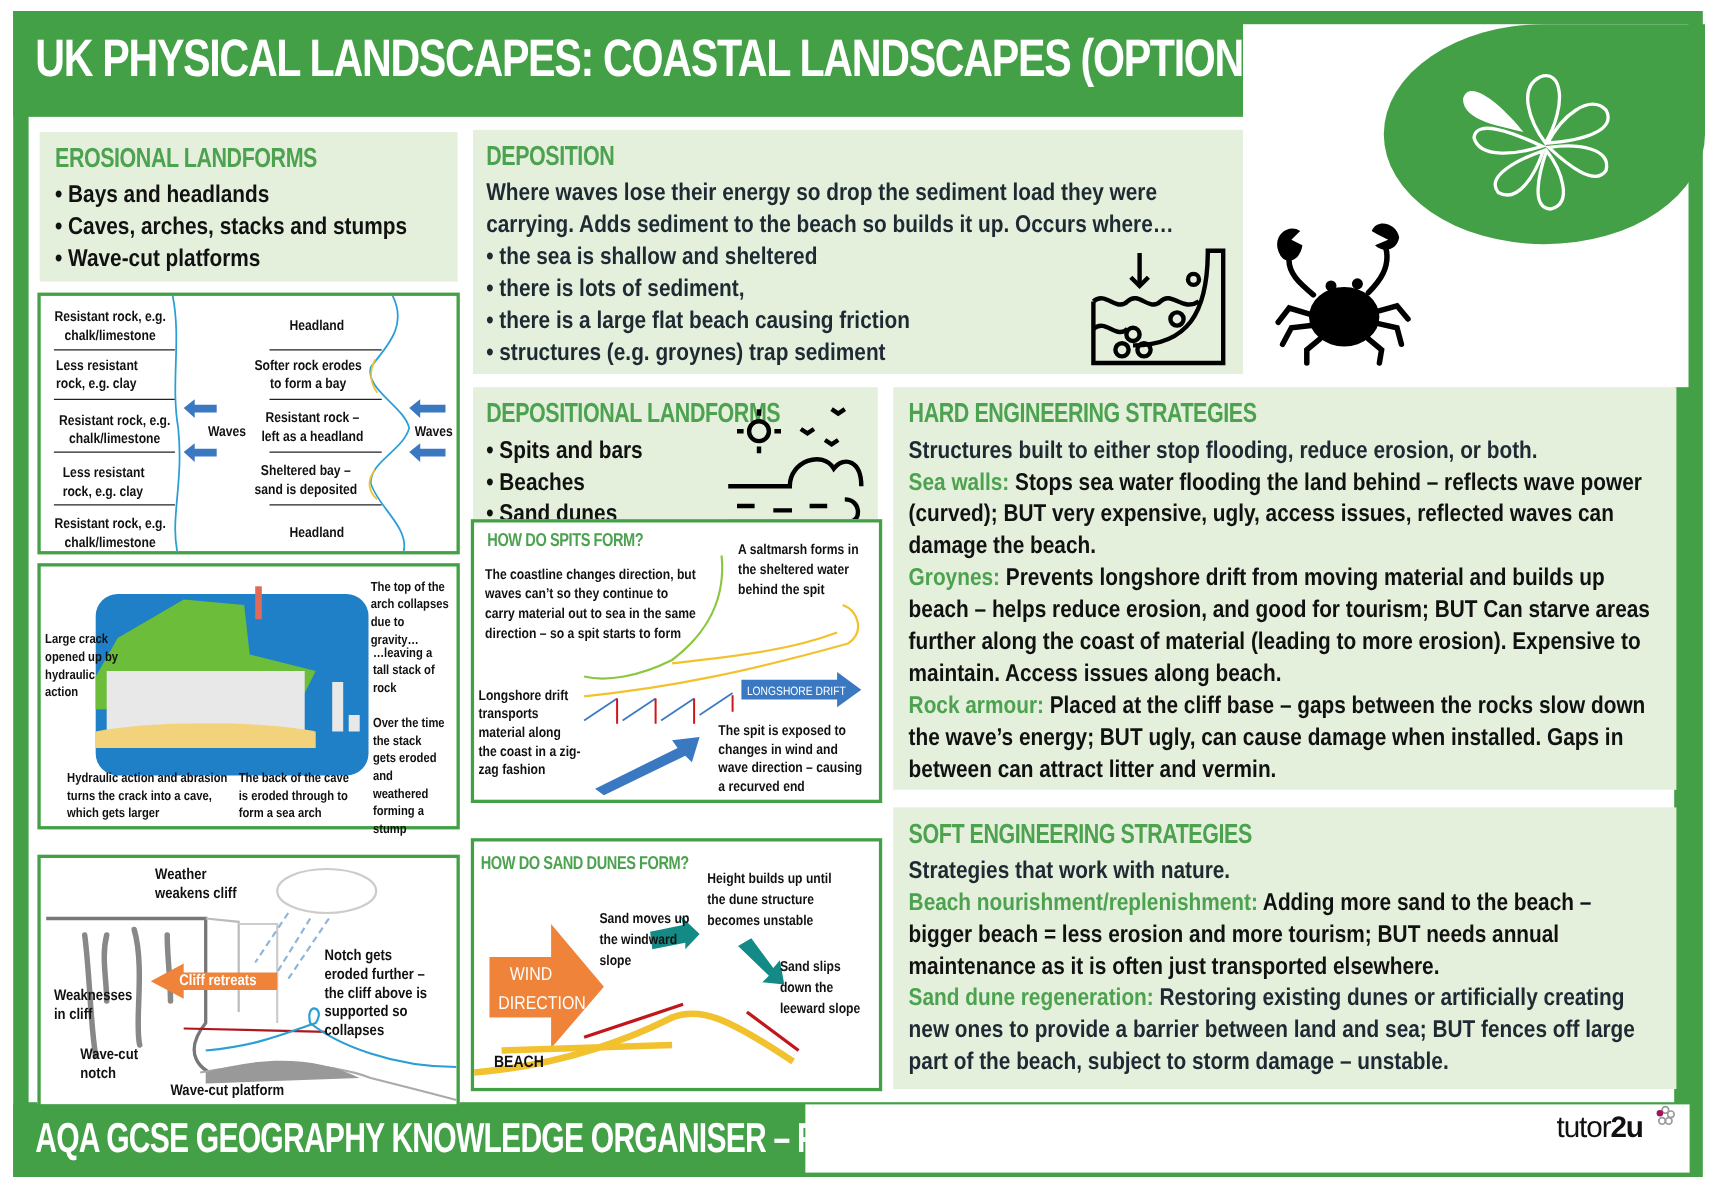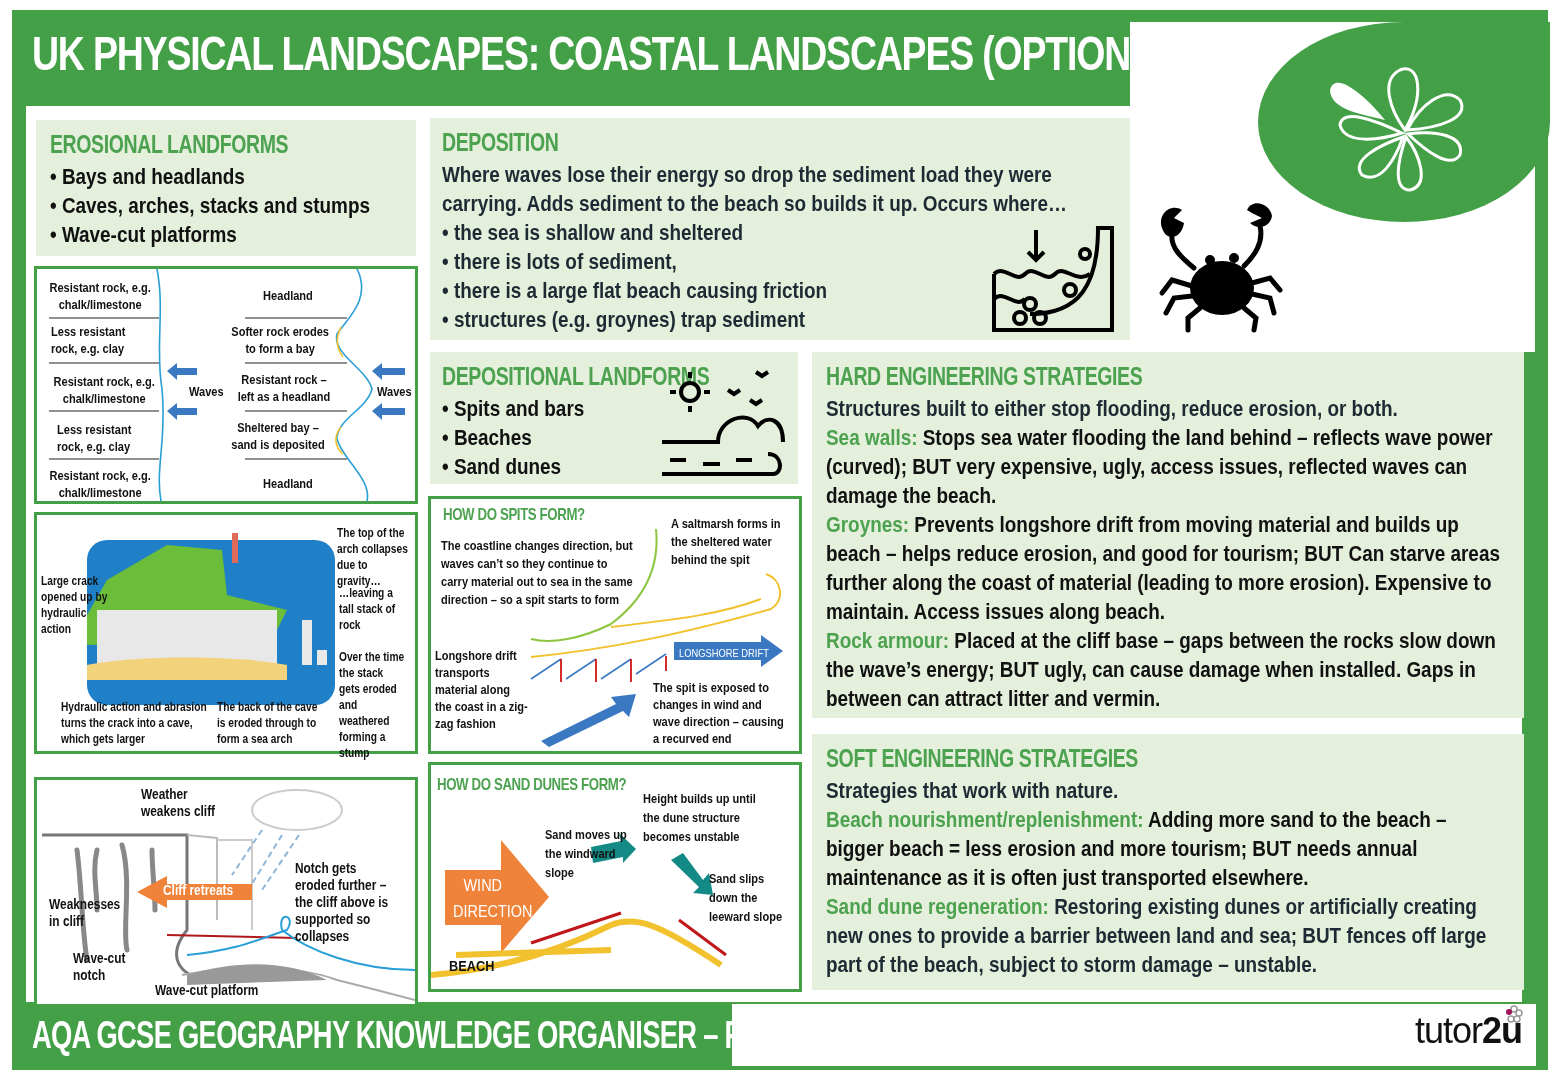--- a/index.html
+++ b/index.html
@@ -21,21 +21,21 @@
   .h-green.small { font-size: 17px; }
   .body-text { color: #111; font-weight: bold; font-size: 22px; line-height: 29px; transform: scaleX(0.86); transform-origin: left top; }
   .dark-text { color: #1e2a33; }
   .lbl { color: #4ca24f; }
   ul.bul { list-style: none; }
   ul.bul li::before { content: "• "; }
   .diag-label { position: absolute; font-weight: bold; font-size: 13px; line-height: 17px; color: #111; transform: scaleX(0.85); transform-origin: left top; }
   .footer-bar { position: absolute; left: 12px; top: 1004px; width: 720px; height: 66px; background: #43a047; }
   .footer-text { position: absolute; left: 32px; top: 1014px; color: #fff; font-weight: bold; font-size: 38px; transform: scaleX(0.72); transform-origin: left top; white-space: nowrap; letter-spacing: -1px; }
   .footer-white { position: absolute; left: 732px; top: 1004px; width: 804px; height: 62px; background: #fff; }
-  .brand { position: absolute; left: 1415px; top: 1010px; font-size: 36px; color: #111; font-weight: normal; letter-spacing: -1px; }
+  .brand { position: absolute; left: 1415px; top: 1010px; font-size: 27px; color: #111; font-weight: normal; letter-spacing: -1px; }
   .brand b { font-weight: bold; }
 </style>
 </head>
 <body>
 
 <div class="frame"></div>
 <div class="inner"></div>
 <div class="right-strip-white"></div>
 <div class="title-bar"></div>
 <div class="title">UK PHYSICAL LANDSCAPES: COASTAL LANDSCAPES (OPTION)</div>
@@ -212,21 +212,21 @@
         <path d="M92 36 L98 40 L104 36"></path>
       <path d="M4 78 L60 78 C60 55, 90 45, 100 62 C110 50, 125 55, 125 78"></path>
       <path d="M4 110 L115 110 C125 110, 125 90, 110 90"></path>
       <line x1="12" y1="96" x2="28" y2="96"></line>
         <line x1="45" y1="100" x2="62" y2="100"></line>
         <line x1="78" y1="96" x2="94" y2="96"></line>
     </g>
   </svg>
 </div>
 
-<div class="boxed" style="left:428px;top:496px;width:374px;height:258px;">
+<div class="boxed" style="left:428px;top:472px;width:374px;height:258px;">
   <div class="h-green small" style="position:absolute;left:12px;top:6px;">HOW DO SPITS FORM?</div>
   <svg width="368" height="252" style="position:absolute;left:0;top:0;">
     <path d="M225 30 C230 80, 200 110, 180 125 C150 140, 120 145, 100 140" stroke="#8cc63f" stroke-width="2" fill="none"></path>
     <path d="M100 158 C180 150, 250 135, 340 110 C355 100, 350 80, 335 75" stroke="#f2c12e" stroke-width="2" fill="none"></path>
     <path d="M180 128 C250 120, 290 115, 330 100" stroke="#f2c12e" stroke-width="2" fill="none"></path>
     <g stroke="#3a78c2" stroke-width="1.6">
         <line x1="100" y1="180" x2="130" y2="160"></line>
         <line x1="135" y1="180" x2="165" y2="160"></line>
         <line x1="170" y1="180" x2="200" y2="160"></line>
         <line x1="205" y1="175" x2="235" y2="155"></line>

